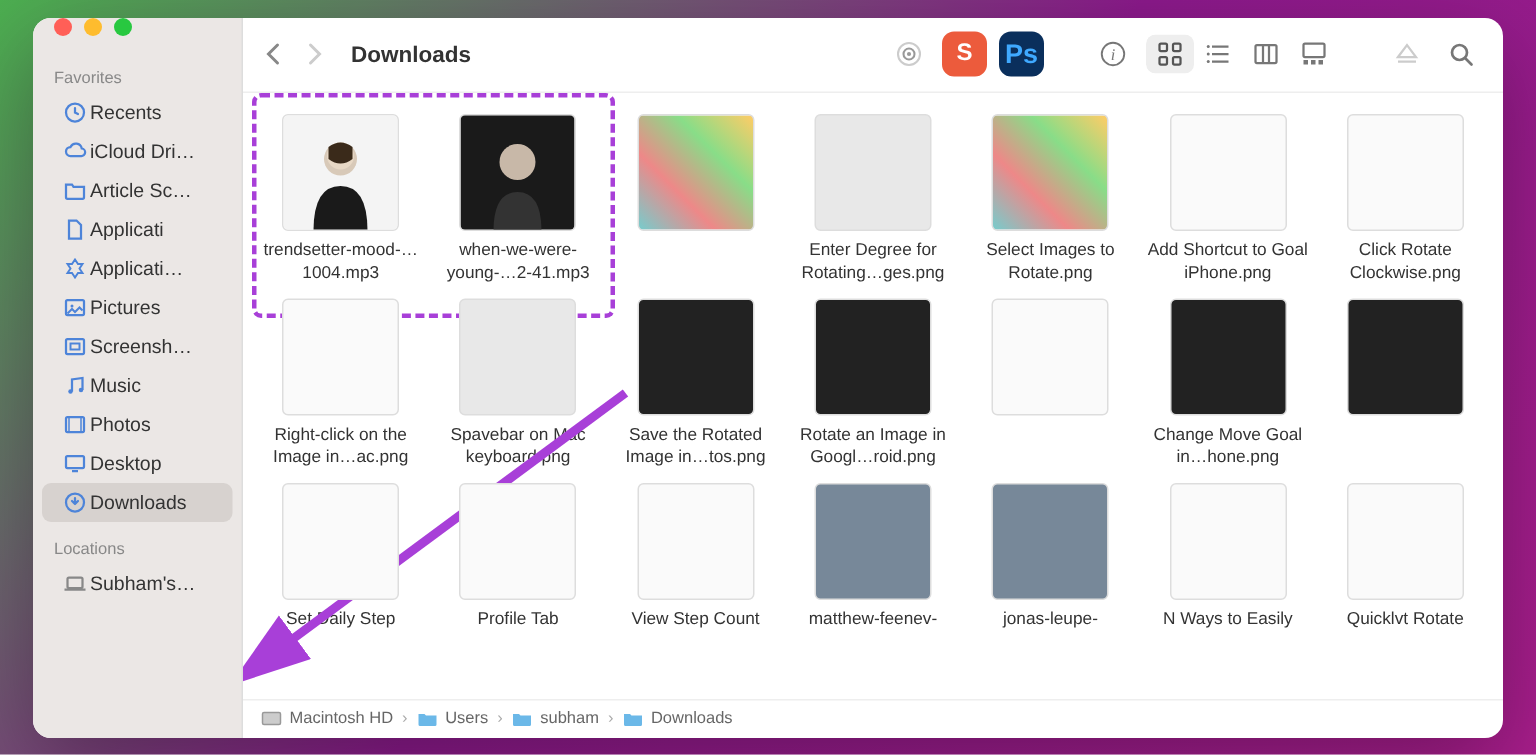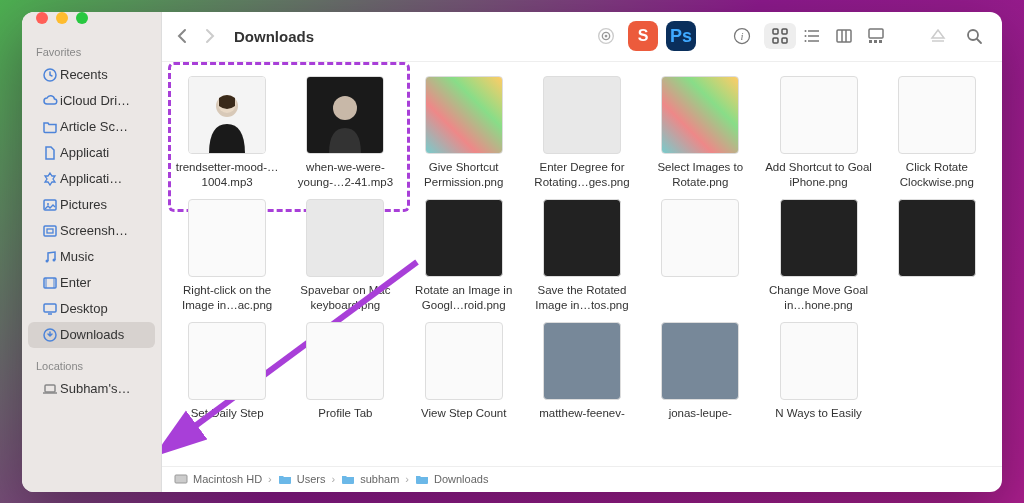--- a/index.html
+++ b/index.html
@@ -311,21 +311,21 @@
             <span class="label">Music</span>
           </div>
           <div class="sidebar-item">
             <span class="icon">
               <svg width="16" height="16" viewBox="0 0 16 16">
                 <rect x="2" y="3" width="12" height="10" rx="1" fill="none" stroke="#4d84d9" stroke-width="1.5"></rect>
                 <line x1="4" y1="3" x2="4" y2="13" stroke="#4d84d9" stroke-width="1"></line>
                 <line x1="12" y1="3" x2="12" y2="13" stroke="#4d84d9" stroke-width="1"></line>
               </svg>
             </span>
-            <span class="label">Enter</span>
+            <span class="label">Photos</span>
           </div>
           <div class="sidebar-item">
             <span class="icon">
               <svg width="16" height="16" viewBox="0 0 16 16">
                 <rect x="2" y="3" width="12" height="8" rx="1" fill="none" stroke="#4d84d9" stroke-width="1.5"></rect>
                 <line x1="6" y1="13" x2="10" y2="13" stroke="#4d84d9" stroke-width="1.5"></line>
               </svg>
             </span>
             <span class="label">Desktop</span>
           </div>
@@ -472,21 +472,20 @@
                 <svg width="60" height="70" viewBox="0 0 60 70">
                   <circle cx="30" cy="24" r="12" fill="#c8b8a8"></circle>
                   <path d="M14 70 Q14 44 30 44 Q46 44 46 70 Z" fill="#333"></path>
                 </svg>
               </div>
             </div>
             <div class="fname">when-we-were-young-…2-41.mp3</div>
           </div>
           <div class="file">
             <div class="thumb colorful"></div>
-            <div class="fname">Give Shortcut Permission.png</div>
           </div>
           <div class="file">
             <div class="thumb grayish"></div>
             <div class="fname">Enter Degree for Rotating…ges.png</div>
           </div>
           <div class="file">
             <div class="thumb colorful"></div>
             <div class="fname">Select Images to Rotate.png</div>
           </div>
           <div class="file">
@@ -500,25 +499,25 @@
           <div class="file">
             <div class="thumb whiteish"></div>
             <div class="fname">Right-click on the Image in…ac.png</div>
           </div>
           <div class="file">
             <div class="thumb grayish"></div>
             <div class="fname">Spavebar on Mac keyboard.png</div>
           </div>
           <div class="file">
             <div class="thumb dark"></div>
+            <div class="fname">Save the Rotated Image in…tos.png</div>
+          </div>
+          <div class="file">
+            <div class="thumb dark"></div>
             <div class="fname">Rotate an Image in Googl…roid.png</div>
-          </div>
-          <div class="file">
-            <div class="thumb dark"></div>
-            <div class="fname">Save the Rotated Image in…tos.png</div>
           </div>
           <div class="file">
             <div class="thumb whiteish"></div>
           </div>
           <div class="file">
             <div class="thumb dark"></div>
             <div class="fname">Change Move Goal in…hone.png</div>
           </div>
           <div class="file">
             <div class="thumb dark"></div>
@@ -539,20 +538,24 @@
             <div class="thumb photo"></div>
             <div class="fname">matthew-feenev-</div>
           </div>
           <div class="file">
             <div class="thumb photo"></div>
             <div class="fname">jonas-leupe-</div>
           </div>
           <div class="file">
             <div class="thumb whiteish"></div>
             <div class="fname">N Ways to Easily</div>
+          </div>
+          <div class="file">
+            <div class="thumb whiteish"></div>
+            <div class="fname">Quicklvt Rotate</div>
           </div>
         </div>
     </div>
 
     <div class="pathbar" id="pathbar">
         <span class="crumb">
           <span class="crumb-icon">
             <svg width="14" height="12" viewBox="0 0 14 12">
               <rect x="1" y="2" width="12" height="8" rx="1" fill="#ccc" stroke="#999"></rect>
             </svg>

